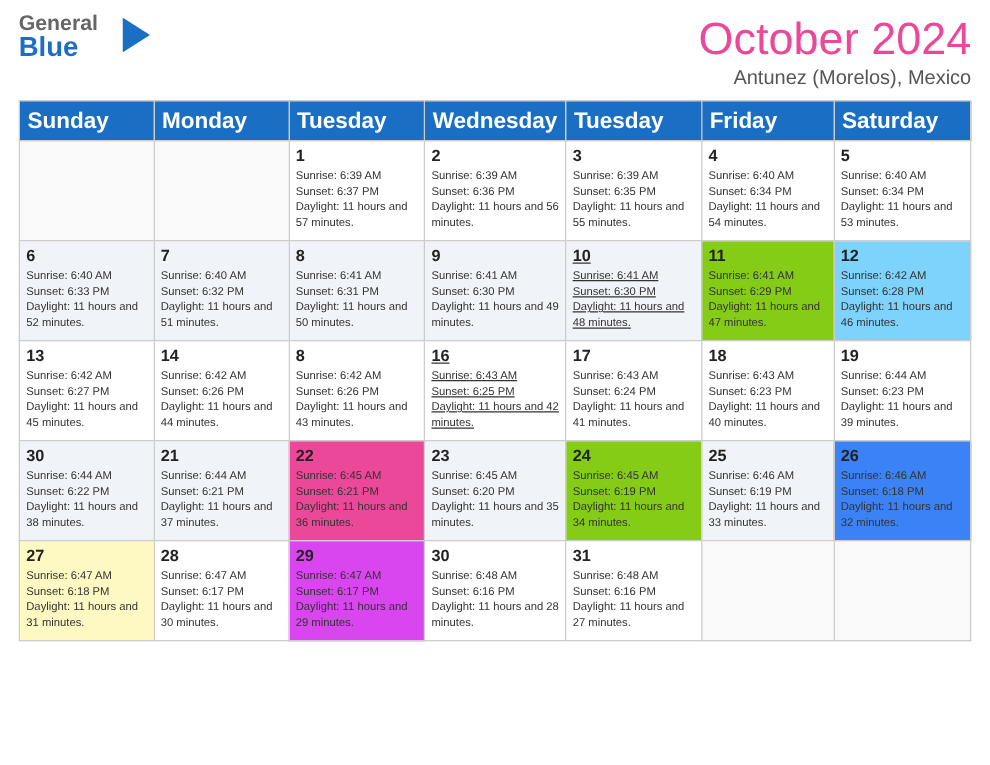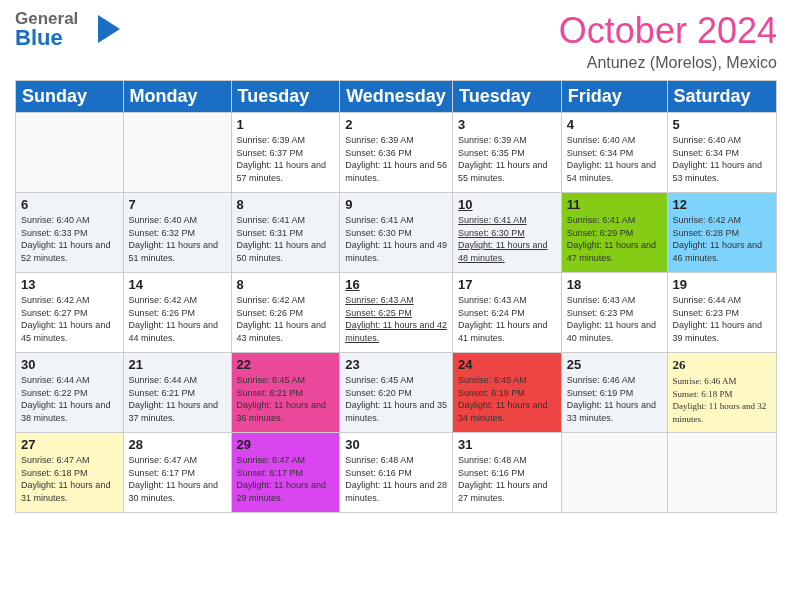--- a/index.html
+++ b/index.html
@@ -271,33 +271,33 @@
             <div class="day-info" style="white-space: pre-line;">Sunrise: 6:45 AM
 Sunset: 6:21 PM
 Daylight: 11 hours and 36 minutes.</div>
           </td>
           <td style="background: rgb(240, 244, 248);">
             <span class="day-num">23</span>
             <div class="day-info" style="white-space: pre-line;">Sunrise: 6:45 AM
 Sunset: 6:20 PM
 Daylight: 11 hours and 35 minutes.</div>
           </td>
-          <td style="background: #ef4444;">
+          <td style="background: #84cc16;">
             <span class="day-num">24</span>
             <div class="day-info" style="white-space: pre-line;">Sunrise: 6:45 AM
 Sunset: 6:19 PM
 Daylight: 11 hours and 34 minutes.</div>
           </td>
           <td style="background: rgb(240, 244, 248);">
             <span class="day-num">25</span>
             <div class="day-info" style="white-space: pre-line;">Sunrise: 6:46 AM
 Sunset: 6:19 PM
 Daylight: 11 hours and 33 minutes.</div>
           </td>
-          <td style="background: #fef9c3; font-family: Liberation Serif, serif;">
+          <td style="background: #3b82f6;">
             <span class="day-num">26</span>
             <div class="day-info" style="white-space: pre-line;">Sunrise: 6:46 AM
 Sunset: 6:18 PM
 Daylight: 11 hours and 32 minutes.</div>
           </td>
         </tr>
         <tr>
           <td style="background: #fef9c3;">
             <span class="day-num">27</span>
             <div class="day-info" style="white-space: pre-line;">Sunrise: 6:47 AM

